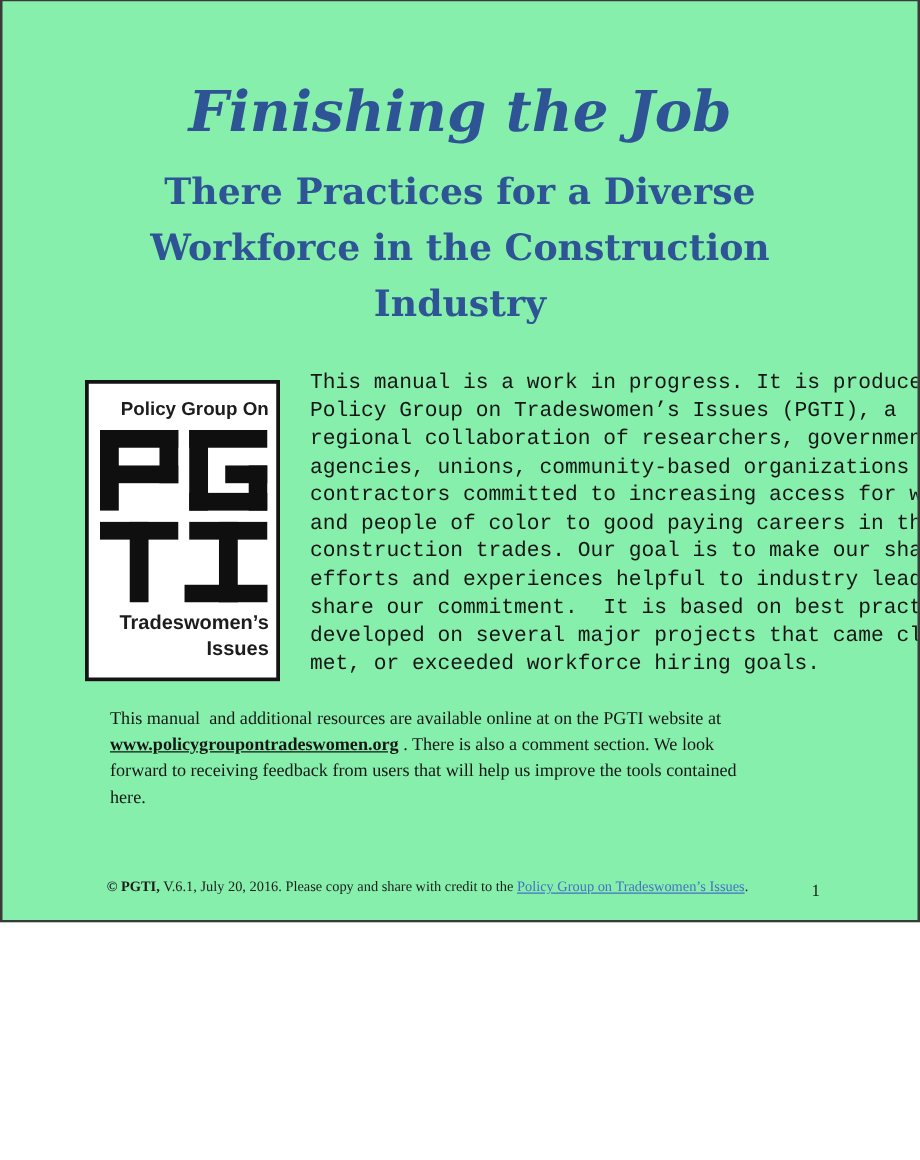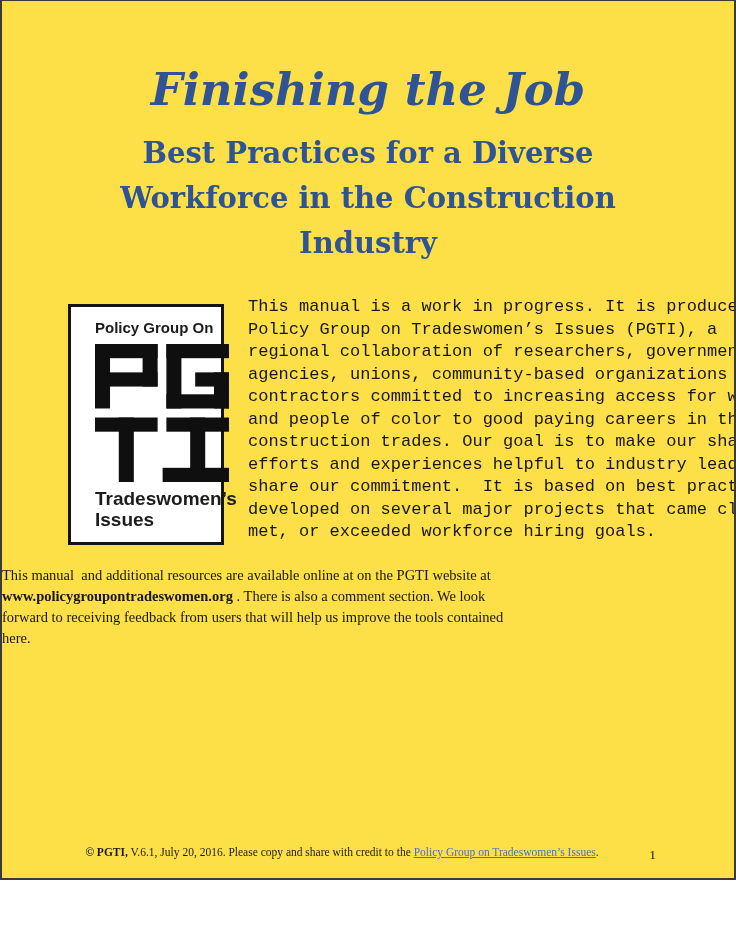--- a/index.html
+++ b/index.html
@@ -1,20 +1,20 @@
 <!DOCTYPE html>
 <html><head>
 <meta charset="utf-8">
 <style>
   * { margin:0; padding:0; box-sizing:border-box; }
   html,body { background:#ffffff; }
   .page {
     position:relative;
-    width:736px; height:880px;
-    background:#fde047;
+    width:736px; height:738px;
+    background:#86efac;
     border:2px solid #3a3a3a;
     border-top-width:1px;
     overflow:hidden;
     font-family:"Liberation Serif", serif;
     color:#111111;
   }
   .title {
     padding-top:62px;
     text-align:center;
     font-family:"DejaVu Serif","Liberation Serif",serif;
@@ -49,59 +49,61 @@
     margin-top:30px;
     padding-left:66px;
     display:flex;
     align-items:flex-start;
   }
   .logo-box {
     margin-top:8px;
     width:156px;
     border:3px solid #141414;
     background:#ffffff;
-    padding:12px 6px 12px 24px;
-    text-align:left;
+    padding:12px 6px 12px 8px;
+    text-align:right;
     flex:none;
   }
   .logo-top {
     font-family:"Liberation Sans",sans-serif;
     font-weight:bold;
     font-size:15px;
     color:#1c1c1c;
     white-space:pre;
   }
   .logo-letters { display:block; margin:8px auto 6px auto; }
   .logo-letters rect { fill:#0f0f0f; }
   .logo-bottom {
     font-family:"Liberation Sans",sans-serif;
     font-weight:bold;
-    font-size:19px;
+    font-size:16px;
     line-height:21px;
     color:#1c1c1c;
     white-space:pre;
   }
   .intro-text {
     margin-left:24px;
     font-family:Liberation Mono, monospace;
     font-size:17px;
     line-height:22.5px;
     color:#161616;
     white-space:pre;
   }
   .availability {
     margin-top:20px;
+    margin-left:86px;
     font-family:"Liberation Serif",serif;
     font-size:14.5px;
     line-height:21px;
     color:#161616;
     white-space:pre;
   }
   .site-link {
     font-weight:bold;
+    text-decoration:underline;
     color:#161616;
     cursor:pointer;
   }
   .footer {
     position:absolute;
     left:0; right:0; bottom:14px;
     height:18px;
   }
   .footer-text {
     text-align:center;
@@ -125,21 +127,21 @@
     color:#1c1c1c;
   }
 </style>
 </head>
 <body>
 
 <div class="page">
 
   <h1 class="title">Finishing the Job</h1>
 
-  <h2 class="subtitle">Best Practices for a Diverse
+  <h2 class="subtitle">There Practices for a Diverse
 Workforce in the Construction
 Industry</h2>
 
 
   <div class="main-row">
 
     <div class="logo-box">
       <div class="logo-top">Policy Group On</div>
       <svg class="logo-letters" width="134" height="138" viewBox="0 0 214 214" preserveAspectRatio="none" aria-hidden="true">
 

